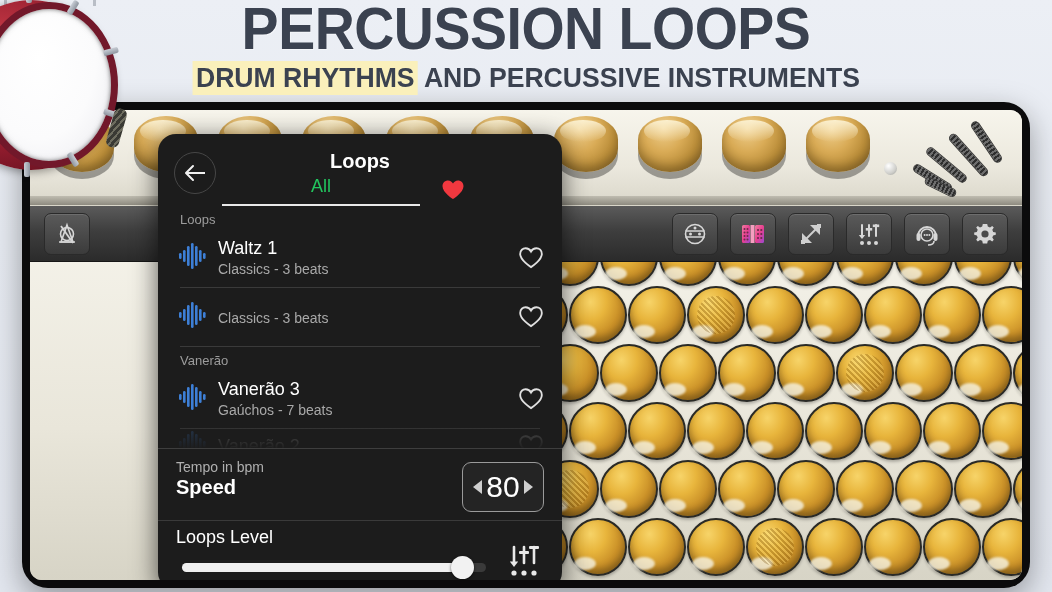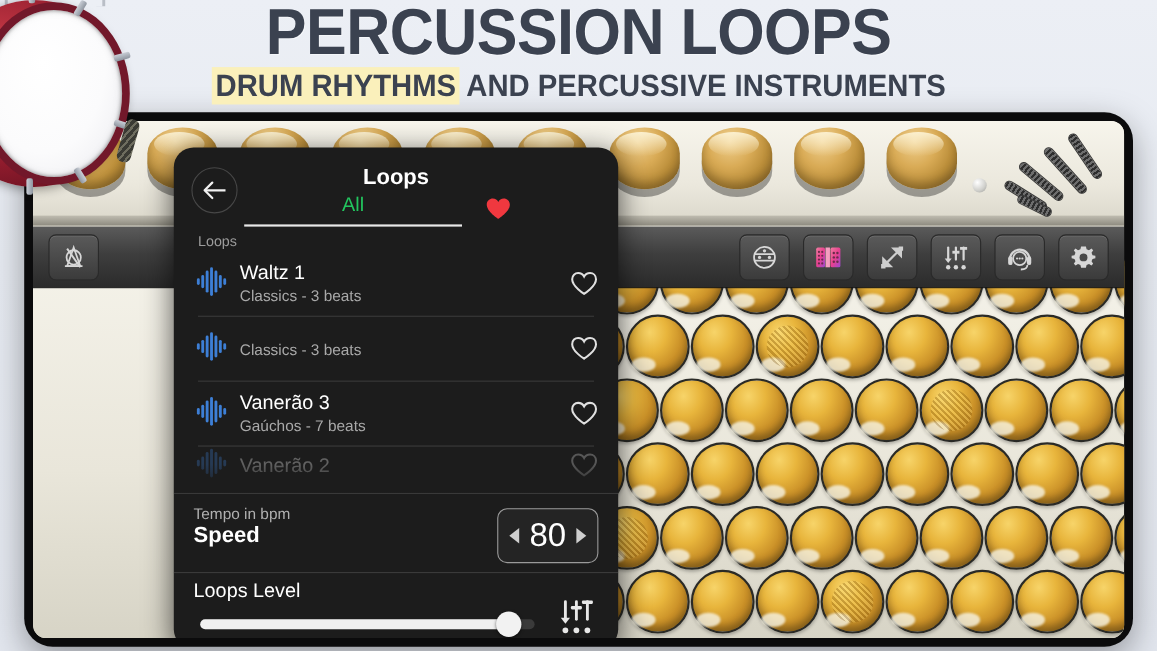--- a/index.html
+++ b/index.html
@@ -270,21 +270,21 @@
   }
   #speed-row{
     position:relative; height:72px;
     padding:9px 0 0 18px;
     border-bottom:1px solid #3a3a3a;
   }
   #speed-label{ color:#fff; font-size:20px; font-weight:bold; line-height:25px; }
   #speed-sub{ color:#b0b0b0; font-size:14px; margin-top:1px; }
   #stepper{
     position:absolute; right:18px; top:13px;
-    width:92px; height:50px;
+    width:82px; height:50px;
     border:1.5px solid #9a9a9a; border-radius:9px;
     background:#242424;
     display:flex; align-items:center; justify-content:space-between;
     padding:0 10px;
   }
   #stepper-val{ color:#fff; font-size:30px; line-height:32px; }
   .arr{ width:0; height:0; }
   .arr-l{ border-top:7px solid transparent; border-bottom:7px solid transparent; border-right:9px solid #cfcfcf; }
   .arr-r{ border-top:7px solid transparent; border-bottom:7px solid transparent; border-left:9px solid #cfcfcf; }
 
@@ -562,20 +562,21 @@
                 <rect x="25" y="11" width="2.6" height="6" rx="1.3" fill="#3d7fd6"></rect>
               </svg></div>
             <div class="row-txt">
               <div class="row-sub">Classics - 3 beats</div>
             </div>
             <div class="heart-o"><svg width="26" height="24" viewBox="0 0 24 22">
                 <path d="M12 19.4 C12 19.4 2 13.2 2 7.2 C2 3.9 4.4 2 7 2 C9.2 2 11.1 3.3 12 5 C12.9 3.3 14.8 2 17 2 C19.6 2 22 3.9 22 7.2 C22 13.2 12 19.4 12 19.4 Z" fill="none" stroke="#e0e0e0" stroke-width="1.7"></path>
               </svg></div>
           </div>
           <div class="row-sep"></div>
+          <div class="group-label">Vanerão</div>
           <div class="row">
             <div class="wave"><svg width="30" height="28" viewBox="0 0 30 28">
                 <rect x="1" y="11" width="2.6" height="6" rx="1.3" fill="#3d7fd6"></rect>
                 <rect x="5" y="8" width="2.6" height="12" rx="1.3" fill="#3d7fd6"></rect>
                 <rect x="9" y="4" width="2.6" height="20" rx="1.3" fill="#3d7fd6"></rect>
                 <rect x="13" y="1" width="2.6" height="26" rx="1.3" fill="#3d7fd6"></rect>
                 <rect x="17" y="4" width="2.6" height="20" rx="1.3" fill="#3d7fd6"></rect>
                 <rect x="21" y="8" width="2.6" height="12" rx="1.3" fill="#3d7fd6"></rect>
                 <rect x="25" y="11" width="2.6" height="6" rx="1.3" fill="#3d7fd6"></rect>
               </svg></div>

